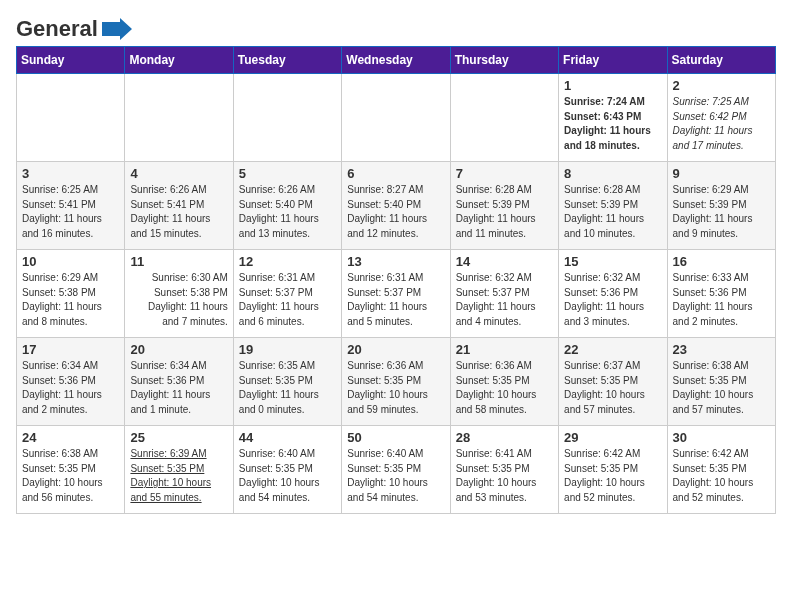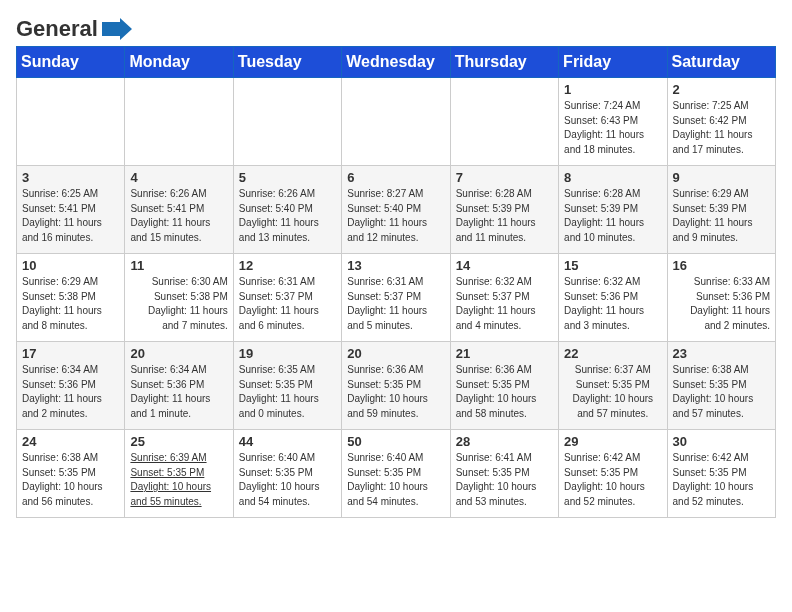--- a/index.html
+++ b/index.html
@@ -32,23 +32,23 @@
     .location-title {
       font-size: 16px;
       color: #333;
       margin-top: 2px;
     }
     .calendar {
       width: 100%;
       border-collapse: collapse;
     }
     .calendar th {
-      background: #1d4ed8;
+      background: #4c1d95;
       color: #fff;
-      font-size: 16px;
+      font-size: 12px;
       font-weight: bold;
       padding: 6px 4px;
       text-align: left;
       border: 1px solid #1565c0;
     }
     .calendar td {
       vertical-align: top;
       border: 1px solid #ccc;
       padding: 4px 5px;
       font-size: 10.5px;
@@ -114,28 +114,28 @@
   </thead>
   <tbody id="calendar-body">
   <tr>
         <td class="empty-cell"></td>
         <td class="empty-cell"></td>
         <td class="empty-cell"></td>
         <td class="empty-cell"></td>
         <td class="empty-cell"></td>
         <td>
           <span class="day-num">1</span>
-          <div class="day-info" style="white-space: pre-line;">Sunrise: 7:24 AM
+          <div class="day-info" style="white-space: pre-line; font-weight: bold;">Sunrise: 7:24 AM
 Sunset: 6:43 PM
 Daylight: 11 hours
 and 18 minutes.</div>
         </td>
         <td>
           <span class="day-num">2</span>
-          <div class="day-info" style="white-space: pre-line;">Sunrise: 7:25 AM
+          <div class="day-info" style="white-space: pre-line; font-style: italic;">Sunrise: 7:25 AM
 Sunset: 6:42 PM
 Daylight: 11 hours
 and 17 minutes.</div>
         </td>
       </tr>
       <tr>
         <td>
           <span class="day-num">3</span>
           <div class="day-info" style="white-space: pre-line;">Sunrise: 6:25 AM
 Sunset: 5:41 PM
@@ -223,21 +223,21 @@
         </td>
         <td>
           <span class="day-num">15</span>
           <div class="day-info" style="white-space: pre-line;">Sunrise: 6:32 AM
 Sunset: 5:36 PM
 Daylight: 11 hours
 and 3 minutes.</div>
         </td>
         <td>
           <span class="day-num">16</span>
-          <div class="day-info" style="white-space: pre-line; text-align: right;">Sunrise: 6:33 AM
+          <div class="day-info" style="white-space: pre-line;">Sunrise: 6:33 AM
 Sunset: 5:36 PM
 Daylight: 11 hours
 and 2 minutes.</div>
         </td>
       </tr>
       <tr>
         <td>
           <span class="day-num">17</span>
           <div class="day-info" style="white-space: pre-line;">Sunrise: 6:34 AM
 Sunset: 5:36 PM
@@ -267,21 +267,21 @@
         </td>
         <td>
           <span class="day-num">21</span>
           <div class="day-info" style="white-space: pre-line;">Sunrise: 6:36 AM
 Sunset: 5:35 PM
 Daylight: 10 hours
 and 58 minutes.</div>
         </td>
         <td>
           <span class="day-num">22</span>
-          <div class="day-info" style="white-space: pre-line; text-align: center;">Sunrise: 6:37 AM
+          <div class="day-info" style="white-space: pre-line;">Sunrise: 6:37 AM
 Sunset: 5:35 PM
 Daylight: 10 hours
 and 57 minutes.</div>
         </td>
         <td>
           <span class="day-num">23</span>
           <div class="day-info" style="white-space: pre-line;">Sunrise: 6:38 AM
 Sunset: 5:35 PM
 Daylight: 10 hours
 and 57 minutes.</div>

